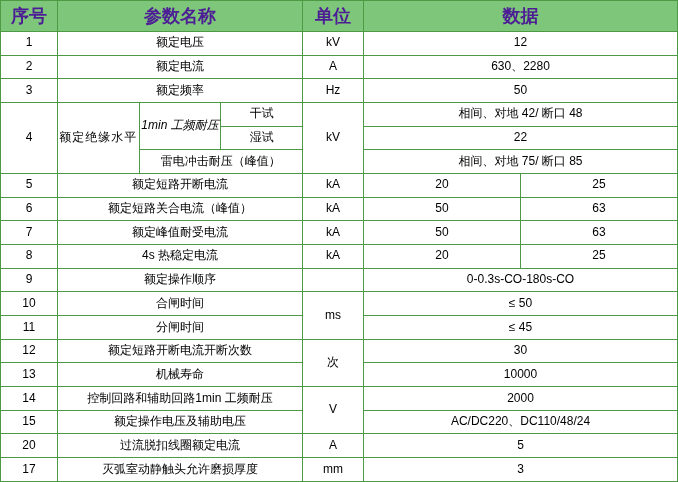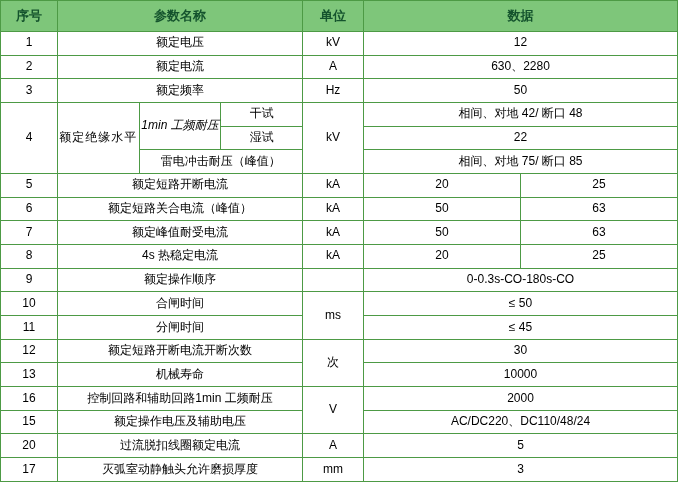--- a/index.html
+++ b/index.html
@@ -24,22 +24,22 @@
     color: #000000;
     text-align: center;
     vertical-align: middle;
     padding: 0;
     line-height: 1.15;
     font-weight: normal;
   }
   #spec-table thead td {
     background: #7ec67a;
     font-weight: bold;
-    color: #14532d;
-    font-size: 13px;
+    color: #4c1d95;
+    font-size: 18px;
     height: 30px;
   }
   .cell-no { width: 56px; }
   .cell-name { width: 244px; }
   .cell-unit { width: 60px; }
   .cell-data { }
   .half { width: 50%; }
   .sub-a { width: 66px; }
   .sub-b { width: 110px; font-style: italic; }
   .sub-c { width: 68px; margin-top: 24px; }
@@ -151,21 +151,21 @@
       <td rowspan="2">次</td>
       <td colspan="2">30</td>
     </tr>
     <tr>
       <td>13</td>
       <td colspan="3">机械寿命</td>
       <td colspan="2">10000</td>
     </tr>
 
     <tr>
-      <td>16</td>
+      <td>14</td>
       <td colspan="3">控制回路和辅助回路1min 工频耐压</td>
       <td rowspan="2">V</td>
       <td colspan="2">2000</td>
     </tr>
     <tr>
       <td>15</td>
       <td colspan="3">额定操作电压及辅助电压</td>
       <td colspan="2">AC/DC220、DC110/48/24</td>
     </tr>
 

